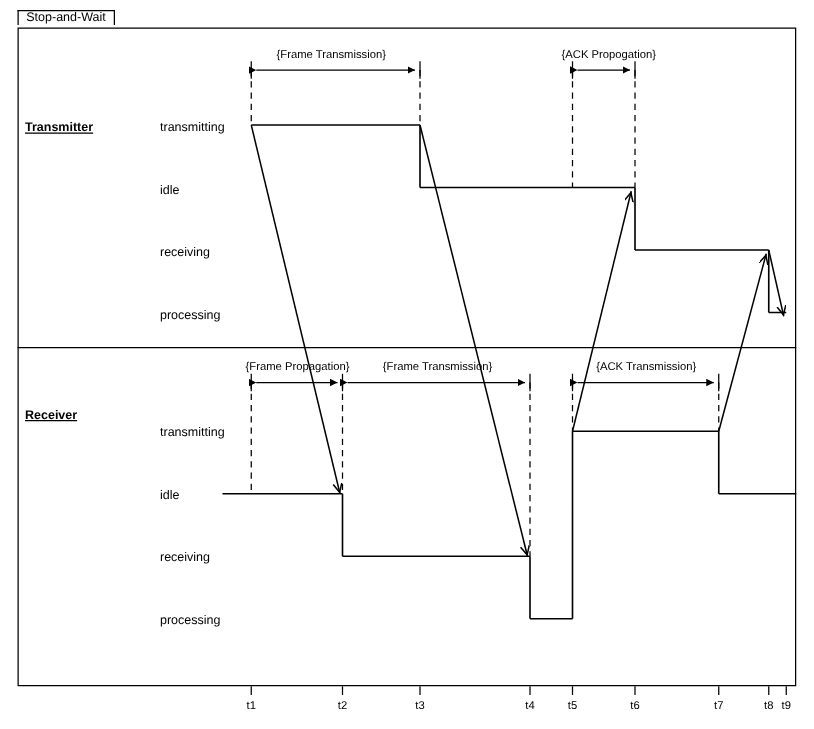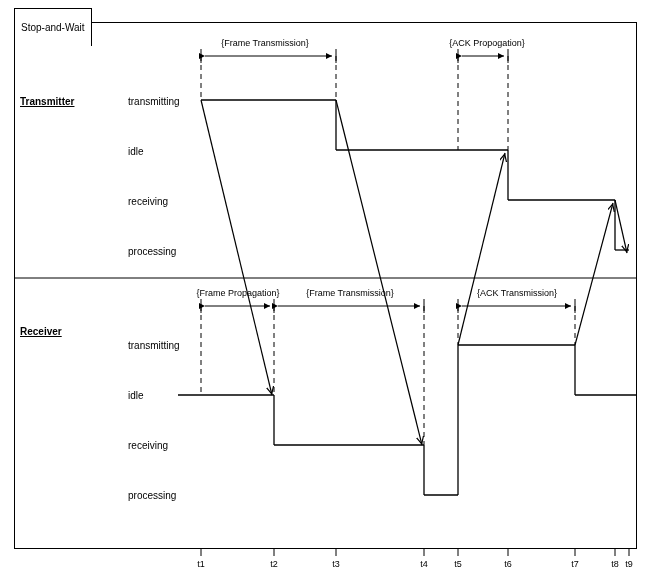--- a/index.html
+++ b/index.html
@@ -16,21 +16,21 @@
     height: 583px;
     background: #fff;
   }
   .frame-tab {
     position: absolute;
     top: 8px;
     left: 14px;
     background: #fff;
     border: 1px solid #000;
     border-bottom: none;
-    padding: 13px 6px;
+    padding: 0 6px;
     font-size: 10px;
     z-index: 3;
   }
   .diagram-border {
     position: absolute;
     left: 14px;
     right: 14px;
     top: 22px;
     bottom: 34px;
     border: 1px solid #000;

